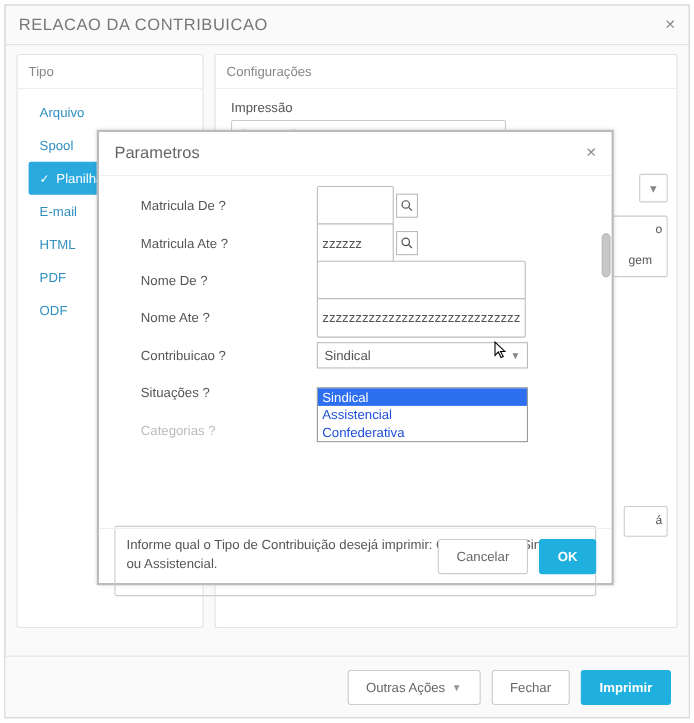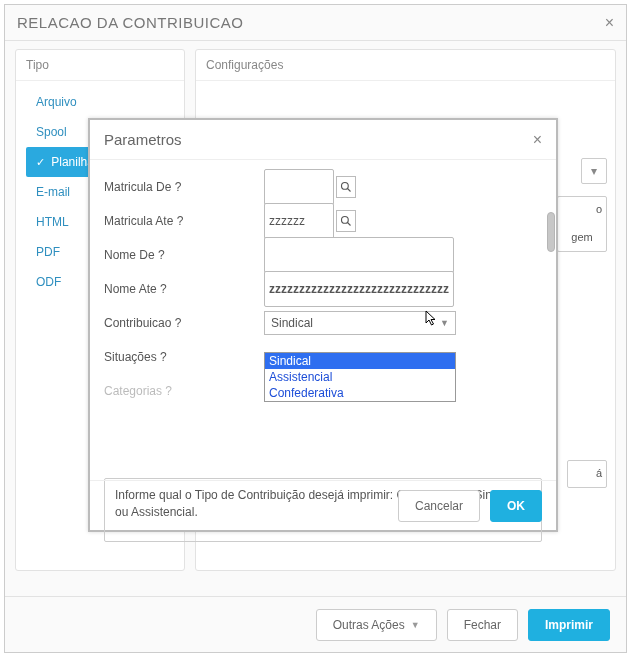--- a/index.html
+++ b/index.html
@@ -152,40 +152,41 @@
     justify-content: space-between;
     padding: 0 14px;
     color: #666;
     border-bottom: 1px solid #eee;
   }
   .param-title { font-size: 15px; }
   .param-body {
     padding: 10px 14px 0 14px;
     position: relative;
     height: 310px;
+    margin-left: 24px;
   }
   .row {
     display: flex;
     align-items: center;
     height: 34px;
     position: relative;
   }
   .row label {
     width: 160px;
     font-size: 12px;
     color: #555;
   }
   .txt {
     width: 70px; height: 36px;
     border: 1px solid #bbb;
     border-radius: 2px;
     font-size: 12px; color: #555;
     padding: 0 4px;
   }
-  .txt.wide { width: 190px; font-weight: bold; }
+  .txt.wide { width: 190px; }
   .lookup {
     width: 20px; height: 22px;
     border: 1px solid #bbb;
     margin-left: 2px;
     background: #fff;
     display: inline-flex;
     align-items: center;
     justify-content: center;
     cursor: pointer;
   }
@@ -275,20 +276,24 @@
           <div class="type-item">Spool</div>
           <div class="type-item active">Planilha</div>
           <div class="type-item">E-mail</div>
           <div class="type-item">HTML</div>
           <div class="type-item">PDF</div>
           <div class="type-item">ODF</div>
         </div>
     </div>
     <div class="panel panel-right">
       <div class="panel-title">Configurações</div>
+      <div class="config-body">
+        <span class="cfg-label">Impressão</span>
+        <input class="cfg-input" value="GPER170" style="">
+      </div>
       <div class="side-dropdown">▾</div>
       <div class="side-box">
         <div style="text-align:right;">o</div>
         <div style="text-align:center; margin-top:16px;">gem</div>
       </div>
       <div class="side-box2">
         <div style="text-align:right;">á</div>
       </div>
     </div>
   </div>

